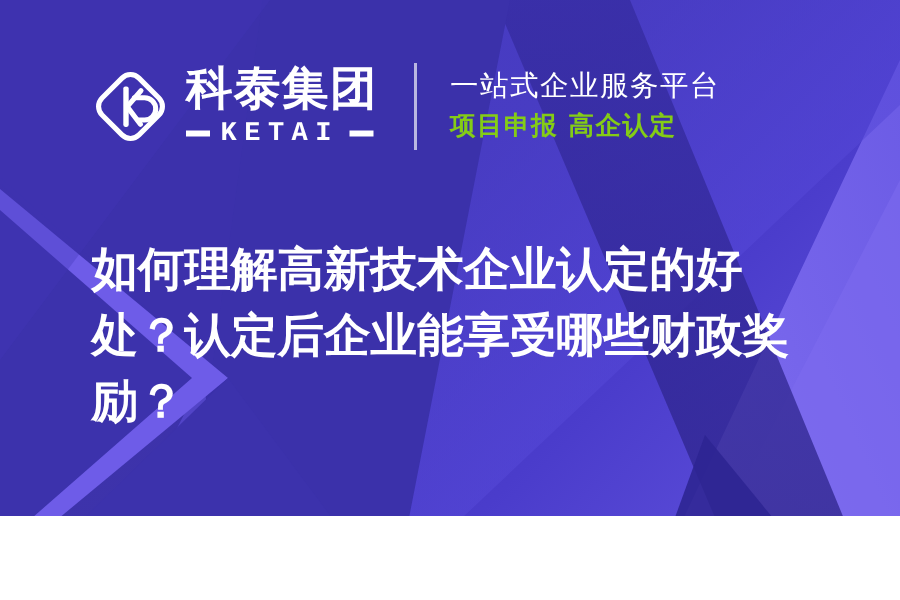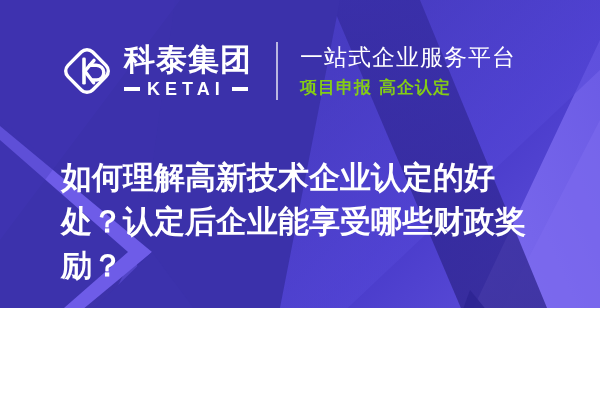--- a/index.html
+++ b/index.html
@@ -1,20 +1,20 @@
 <!DOCTYPE html>
 <html><head>
 <meta charset="utf-8">
 <style>
   html,body{margin:0;padding:0;background:#fff;}
   body{font-family:"Liberation Sans","DejaVu Sans",sans-serif;}
 
   .banner{
     position:relative;
-    width:600px;height:308px;
+    width:600px;height:344px;
     overflow:hidden;
     background:#3a31a8;
   }
 
   
   .bg-base{
     position:absolute;inset:0;
     background:linear-gradient(135deg,#3a30a6 0%,#3d33ae 45%,#4a3ccb 70%,#6253de 100%);
   }
   .bg-shape{position:absolute;inset:0;}
@@ -57,34 +57,34 @@
     width:16px;height:4px;
     background:#fff;
   }
   .logo-en .word{
     color:#fff;
     font-size:18px;
     font-weight:bold;
     letter-spacing:5px;
     line-height:1;
     margin:0 7px 0 7px;
-    font-family:Liberation Sans, sans-serif;
+    font-family:Liberation Mono, monospace;
   }
 
   .divider{
     width:2px;height:58px;
     background:rgba(255,255,255,.65);
     margin:0 22px 0 24px;
     flex:0 0 2px;
   }
 
   .slogan{display:flex;flex-direction:column;justify-content:center;}
   .slogan-main{
     color:#fff;
-    font-size:23px;
+    font-size:19px;
     line-height:1.12;
     letter-spacing:1px;
     white-space:nowrap;
     font-family:"DejaVu Sans","Liberation Sans",sans-serif;
   }
   .slogan-sub{
     color:#84cc16;
     font-size:17px;
     font-weight:bold;
     line-height:1.2;
@@ -97,21 +97,21 @@
   
   .title{
     position:absolute;
     left:61px;top:158px;
     width:492px;
     color:#ffffff;
     font-size:31px;
     font-weight:bold;
     line-height:1.42;
     letter-spacing:0px;
-    font-family:Liberation Mono, monospace;
+    font-family:Liberation Sans, sans-serif;
     word-break:break-all;
   }
 </style>
 </head>
 <body>
 
 <div class="banner">
 
   <div class="bg-base"></div>
 

